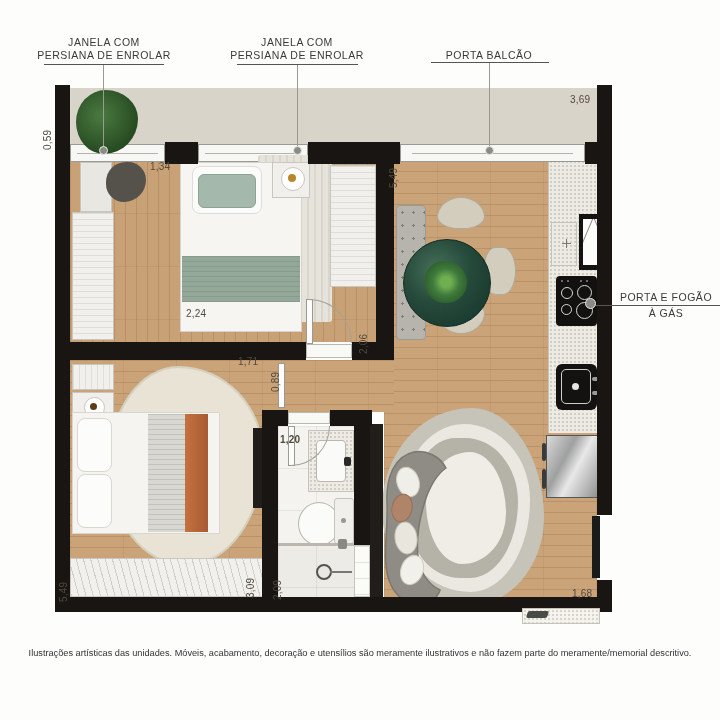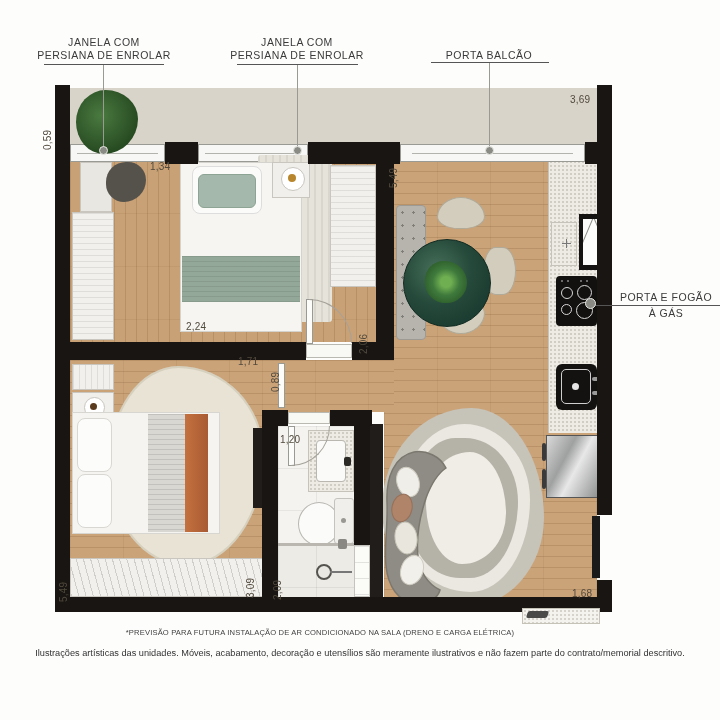--- a/index.html
+++ b/index.html
@@ -184,25 +184,25 @@
   <div class="abs" style="left:597px;top:515px;width:15px;height:65px;background:#fdfdfc;"></div>
   <div class="abs" style="left:592px;top:516px;width:8px;height:62px;background:#1a1a1a;"></div>
 
   <div class="abs speckle" style="left:522px;top:608px;width:78px;height:16px;background-color:#f4f3ee;border:1px solid #c5c2b8;box-sizing:border-box;"></div>
   <div class="abs" style="left:527px;top:611px;width:21px;height:7px;background:#4a4a48;border-radius:2px;transform:skewX(-18deg);"></div>
 
   <div class="dim dimv" style="left:42px;top:114px;height:36px;">0,59</div>
   <div class="dim" style="left:150px;top:161px;text-align:center;">1,34</div>
   <div class="dim" style="left:570px;top:94px;">3,69</div>
   <div class="dim dimv" style="left:388px;top:150px;height:38px;">5,49</div>
-  <div class="dim" style="left:186px;top:321px;text-align:right;">2,24</div>
+  <div class="dim" style="left:186px;top:308px;text-align:right;">2,24</div>
   <div class="dim" style="left:238px;top:356px;">1,71</div>
   <div class="dim dimv" style="left:270px;top:354px;height:38px;">0,89</div>
   <div class="dim dimv" style="left:358px;top:316px;height:38px;">2,06</div>
-  <div class="dim" style="left:280px;top:434px;">1,20</div>
+  <div class="dim" style="left:280px;top:434px;font-weight:bold;">1,20</div>
   <div class="dim dimv" style="left:272px;top:572px;height:28px;">2,09</div>
   <div class="dim dimv" style="left:245px;top:570px;height:28px;">3,09</div>
   <div class="dim dimv" style="left:58px;top:572px;height:30px;">5,49</div>
   <div class="dim" style="left:572px;top:588px;">1,68</div>
 
   <div class="lbl" style="left:36px;top:36px;width:136px;">
     <span style="display:block;">JANELA COM</span>
     <span style="display:block;">PERSIANA DE ENROLAR</span>
   </div>
   <div class="abs" style="left:44px;top:64px;width:120px;height:1px;background:#555;"></div>
@@ -220,16 +220,15 @@
   <div class="lbl" style="left:421px;top:49px;width:136px;">PORTA BALCÃO</div>
   <div class="abs" style="left:431px;top:62px;width:118px;height:1px;background:#555;"></div>
   <div class="leader" style="left:489px;top:63px;width:1px;height:84px;"></div>
   <div class="ldot" style="left:485px;top:146px;"></div>
 
   <div class="lbl" style="left:612px;top:291px;width:108px;">PORTA E FOGÃO</div>
   <div class="abs" style="left:594px;top:305px;width:126px;height:1px;background:#555;"></div>
   <div class="lbl" style="left:612px;top:307px;width:108px;">À GÁS</div>
   <div class="ldot" style="left:585px;top:298px;width:9px;height:9px;"></div>
 
-  <div class="foot1">*PREVISÃO PARA FUTURA INSTALAÇÃO DE AR CONDICIONADO NA SALA (DRENO E CARGA ELÉTRICA)</div>
-  <div class="foot2">Ilustrações artísticas das unidades. Móveis, acabamento, decoração e utensílios são meramente ilustrativos e não fazem parte do contrato/memorial descritivo.</div>
+  <div class="foot2">Ilustrações artísticas das unidades. Móveis, acabamento, decoração e utensílios são meramente ilustrativos e não fazem parte do meramente/memorial descritivo.</div>
 
 </div>
 
 </body></html>

